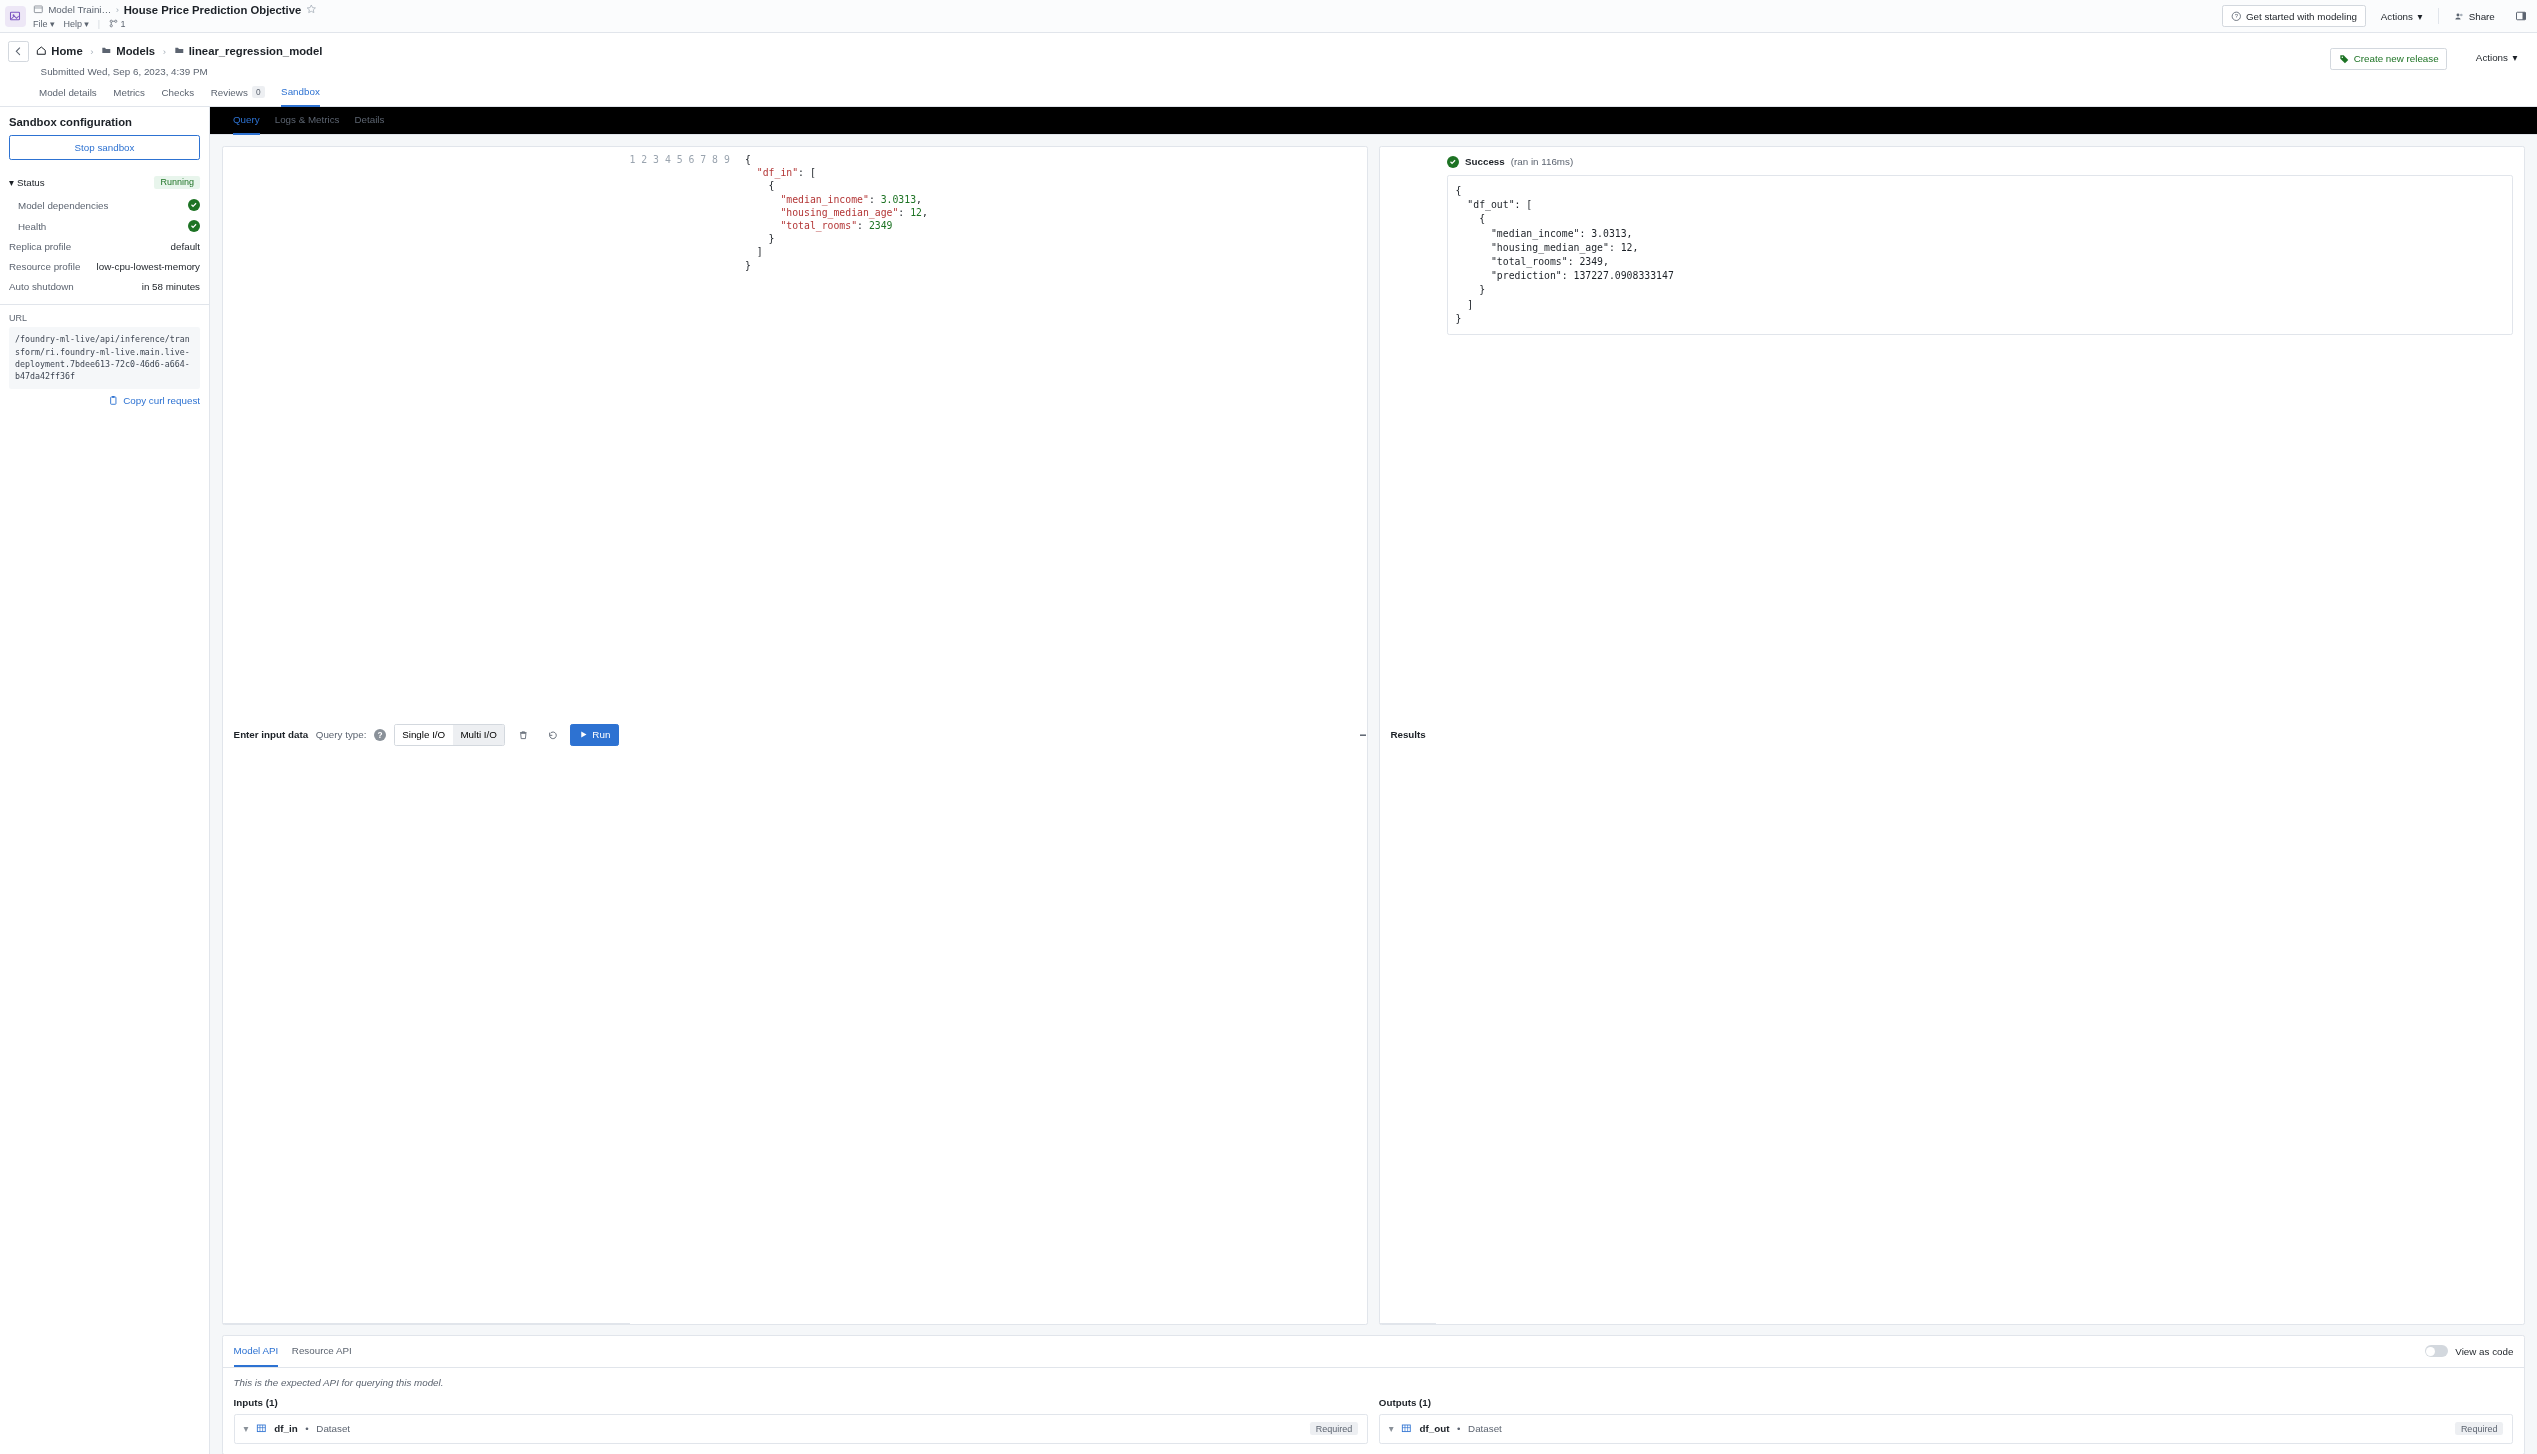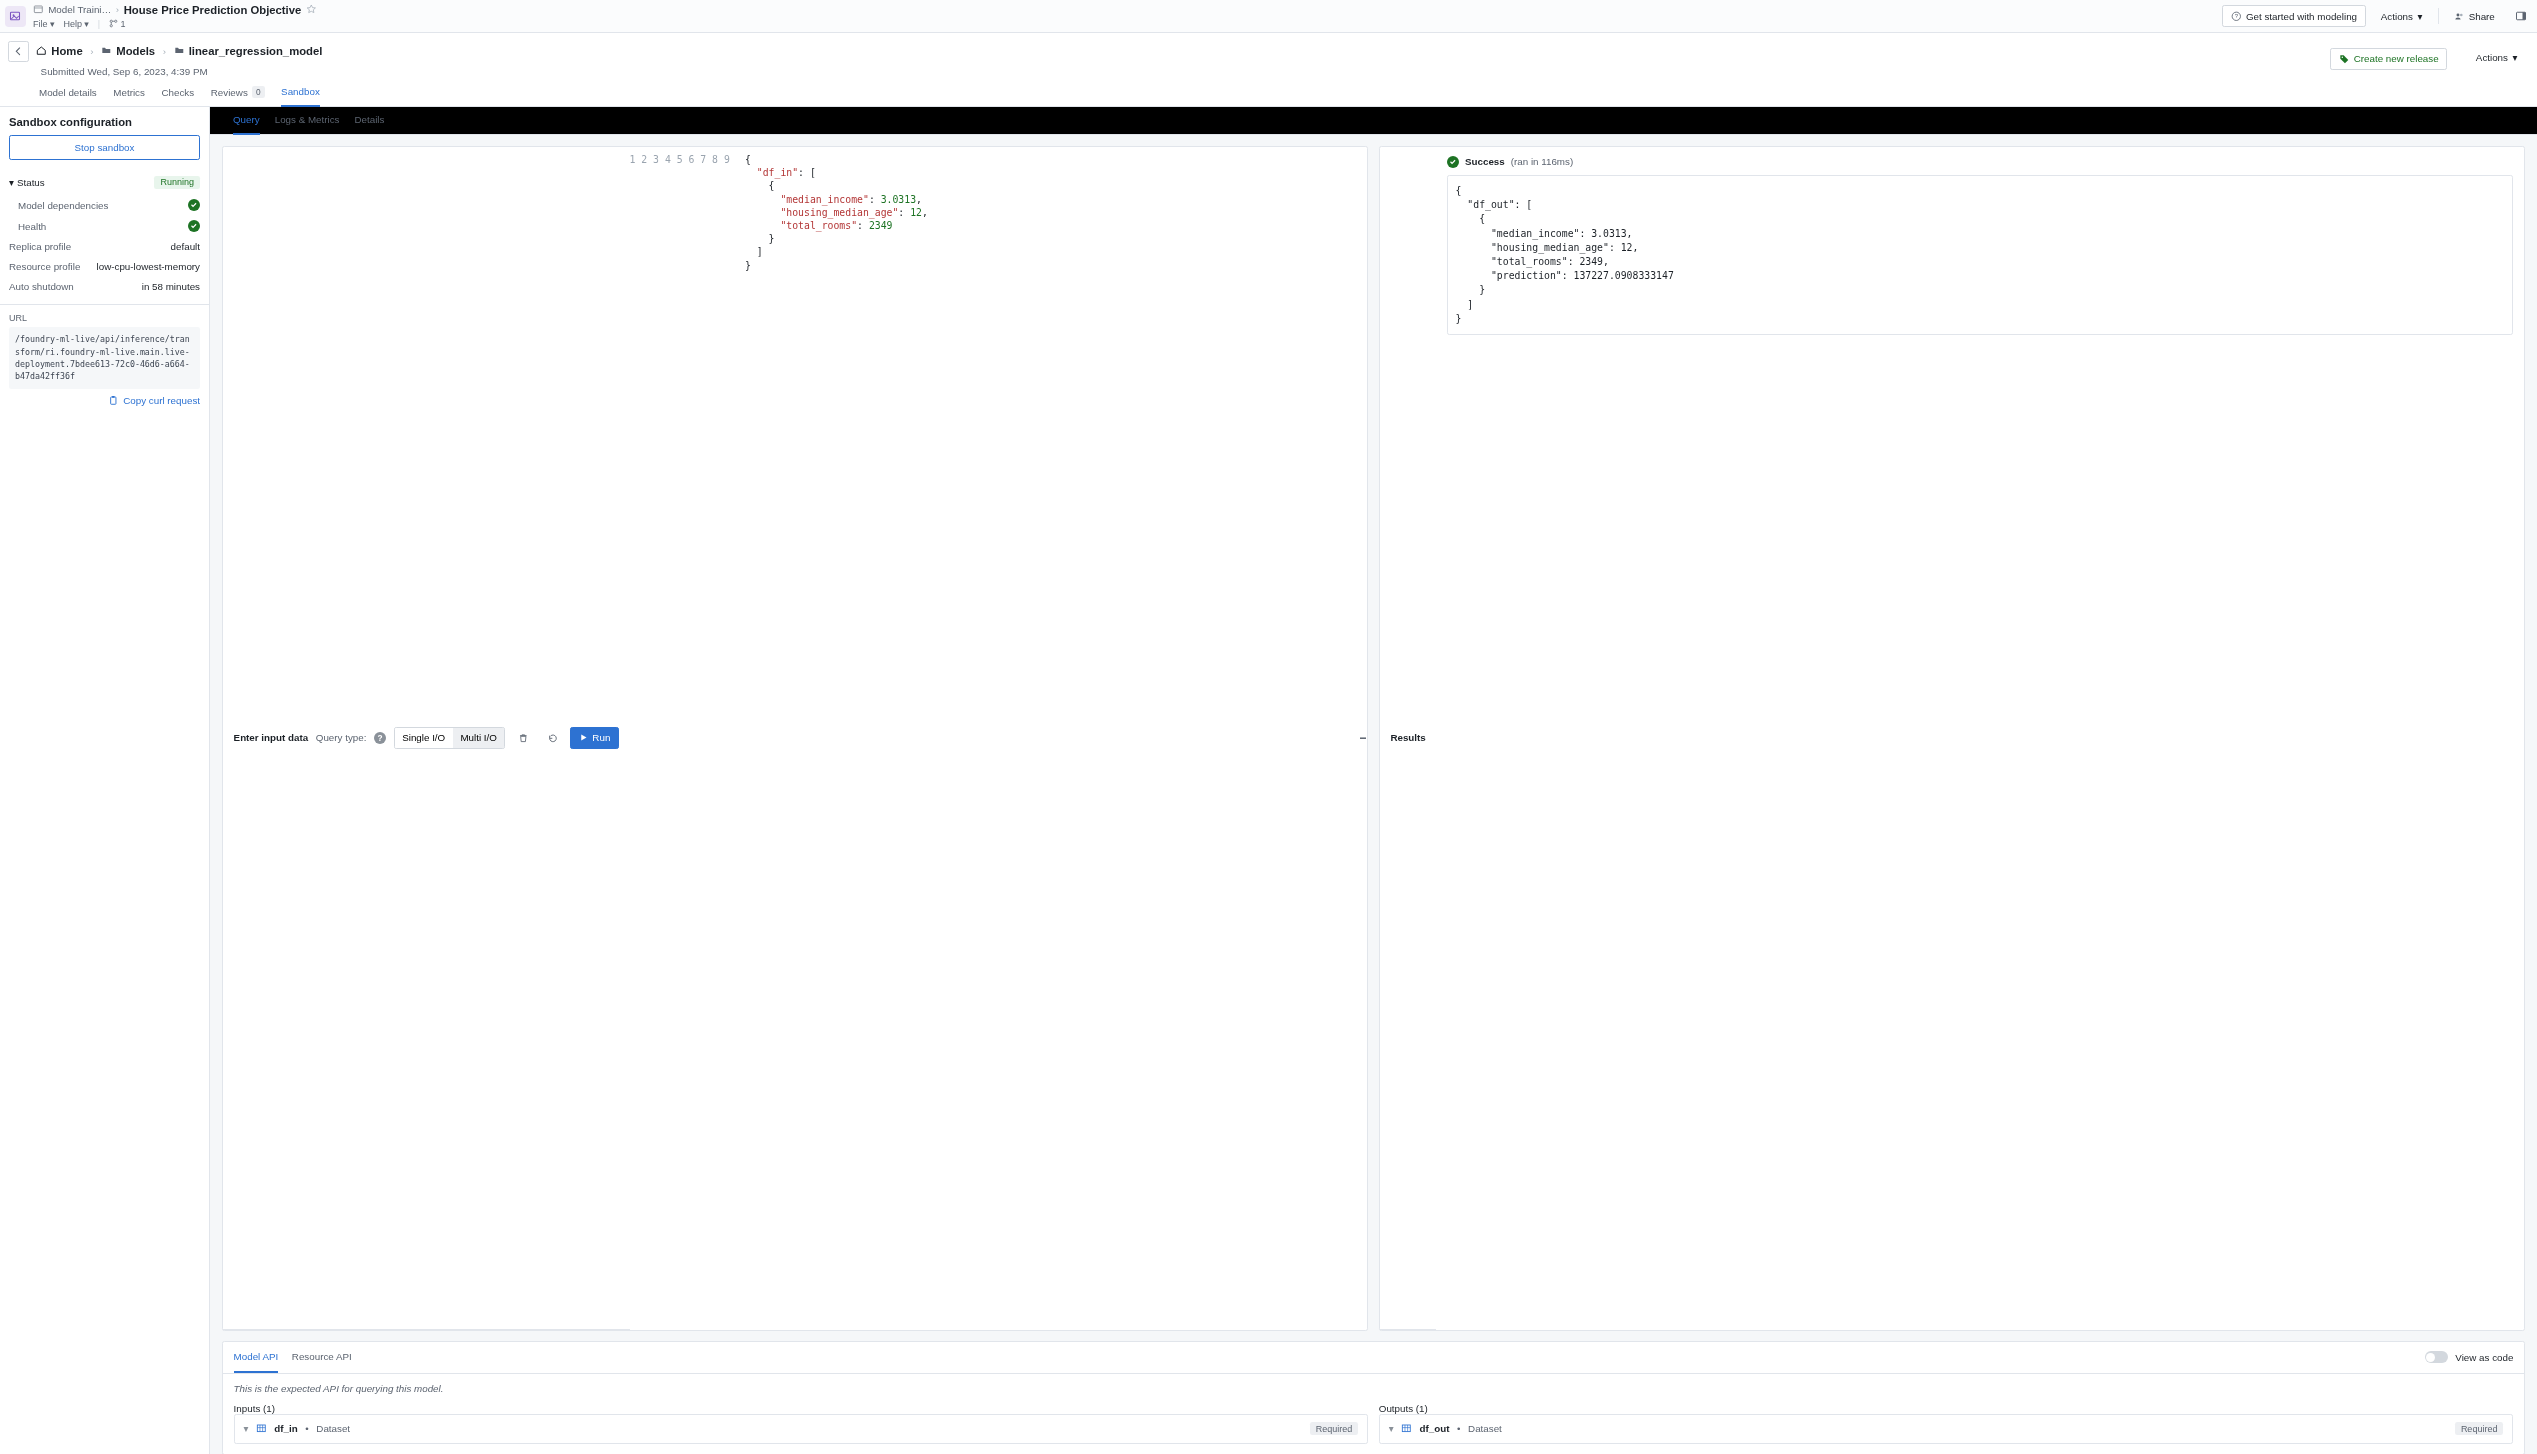--- a/index.html
+++ b/index.html
@@ -172,21 +172,21 @@
 .api-tab { padding:9px 0; color:#5c6470; cursor:pointer; }
 .api-tab.active { color:#2d72d2; border-bottom:2.3px solid #2d72d2; margin-bottom:-0.8px; font-weight:500; }
 .api-tabs-right { display:flex; align-items:center; gap:7.6px; color:#1c2127; }
 .switch {
   width:23px; height:12px; background:#d3d8de; border-radius:6px; position:relative; cursor:pointer;
 }
 .switch::after { content:""; position:absolute; left:1.5px; top:1.5px; width:9px; height:9px; background:#fff; border-radius:50%; }
 .api-desc { padding:9px 10.6px; color:#5c6470;font-style:italic; }
 .io-row { display:flex; gap:10.6px; padding:0 10.6px 10.6px; }
 .io-col { flex:1; }
-.io-h { font-weight:400; }
+.io-h { font-weight:700; margin-bottom:6px; }
 .io-card {
   border:0.8px solid #e1e5eb; border-radius:2.3px; padding:7.6px 9px;
   display:flex; align-items:center; justify-content:space-between;
 }
 .io-card .l { display:flex; align-items:center; gap:7.6px; color:#5c6470; }
 .io-card .name { font-weight:600; color:#1c2127; }
 .req { background:#edeff2; color:#5c6470; border-radius:2.3px; padding:1.5px 6px; font-size:9px; }
 
 .caret { display:inline-block; }
 </style>

